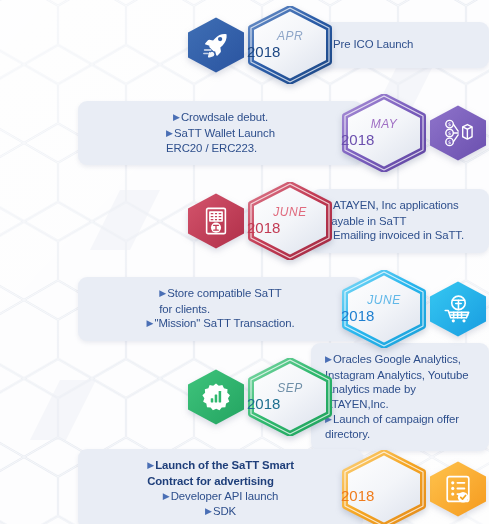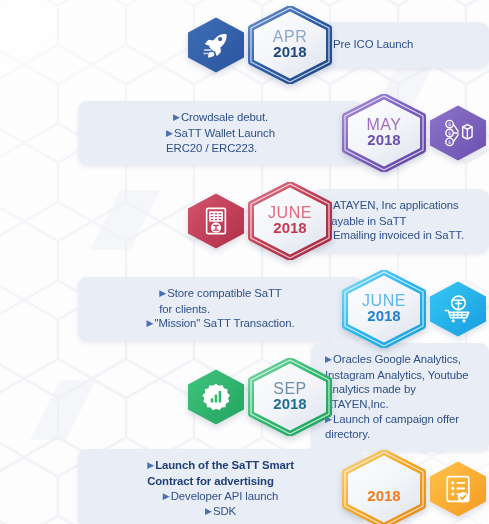--- a/index.html
+++ b/index.html
@@ -60,27 +60,28 @@
 
   
   .badge{
     position:relative;width:86px;height:78px;flex:0 0 86px;
     z-index:5;
     filter:drop-shadow(0 3px 3px rgba(110,120,150,.32));
   }
   .badge svg{display:block;width:86px;height:78px;}
   .badge .mtxt{
     position:absolute;left:0;right:0;top:22px;
-    text-align:center;font-size:16px;line-height:17px;
+    text-align:center;font-size:12px;line-height:17px;
     letter-spacing:.5px;
+    font-style:italic;
   }
   .badge .ytxt{
     position:absolute;left:0;right:0;top:38px;
-    text-align:center;font-size:15px;line-height:15px;
-    font-weight:bold;letter-spacing:0px;
+    font-size:15px;line-height:15px;
+    font-weight:normal;letter-spacing:0px;
   }
 
   
   .iconhex{
     position:relative;width:62px;height:58px;flex:0 0 62px;
     z-index:4;
     filter:drop-shadow(0 3px 3px rgba(110,120,150,.25));
   }
   .iconhex > svg{display:block;width:62px;height:58px;}
   .iconhex .glyph{

